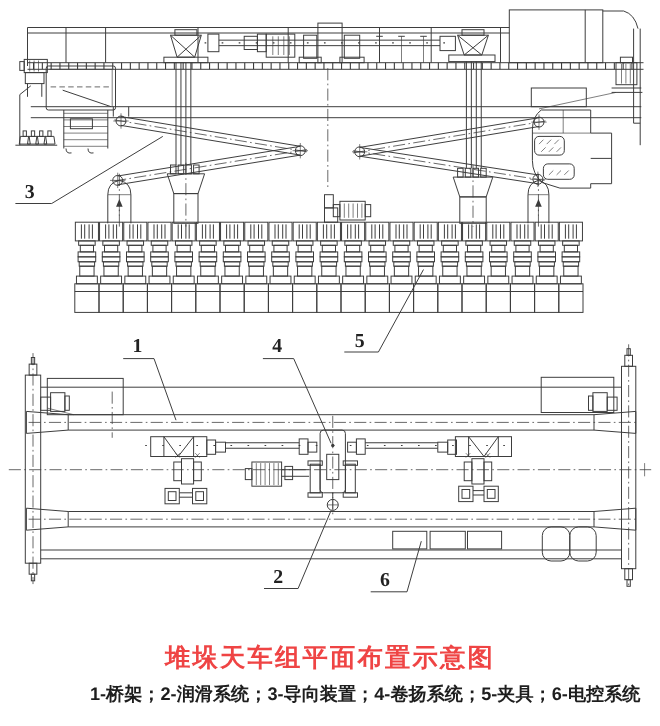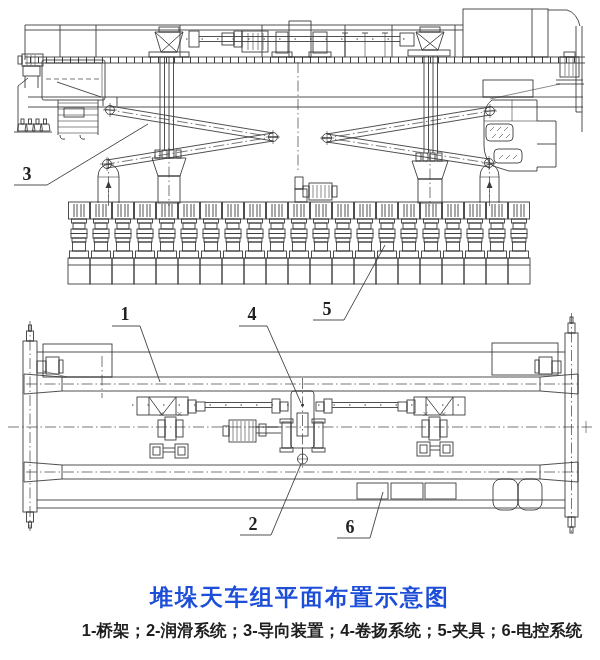--- a/index.html
+++ b/index.html
@@ -1,20 +1,20 @@
 <!DOCTYPE html>
 <html><head>
 <meta charset="utf-8">
 <style>
   html,body{margin:0;padding:0;background:#fff;}
   .page{position:relative;width:600px;height:660px;background:#ffffff;overflow:hidden;
         font-family:"Liberation Sans",sans-serif;}
   .page svg{position:absolute;top:0;left:0;}
   .drawing-title{position:absolute;top:582px;left:0;width:600px;text-align:center;
-        font-size:23px;font-weight:bold;color:#1d4ed8;letter-spacing:2px;}
+        font-size:23px;font-weight:bold;color:#ef4444;letter-spacing:2px;}
   .drawing-legend{position:absolute;top:620px;left:0;width:600px;text-align:center;
         font-size:16.5px;font-weight:bold;color:#1e1e1e;white-space:nowrap;margin-left:32px;}
   .ln{fill:none;stroke:#3c3c3c;stroke-width:0.9;stroke-linecap:butt;}
   .thin{stroke-width:0.6;}
   .cl{stroke-dasharray:11 3 1.5 3;stroke-width:0.7;}
   .dsh{stroke-dasharray:5 3;stroke-width:0.7;}
   .tick{stroke:#3c3c3c;stroke-width:6;stroke-dasharray:1 7;}
   .dots{stroke-dasharray:1.5 14;stroke-width:1.1;}
   .num{font-family:"Liberation Serif",serif;font-size:18px;font-weight:bold;fill:#222;}
 </style>

